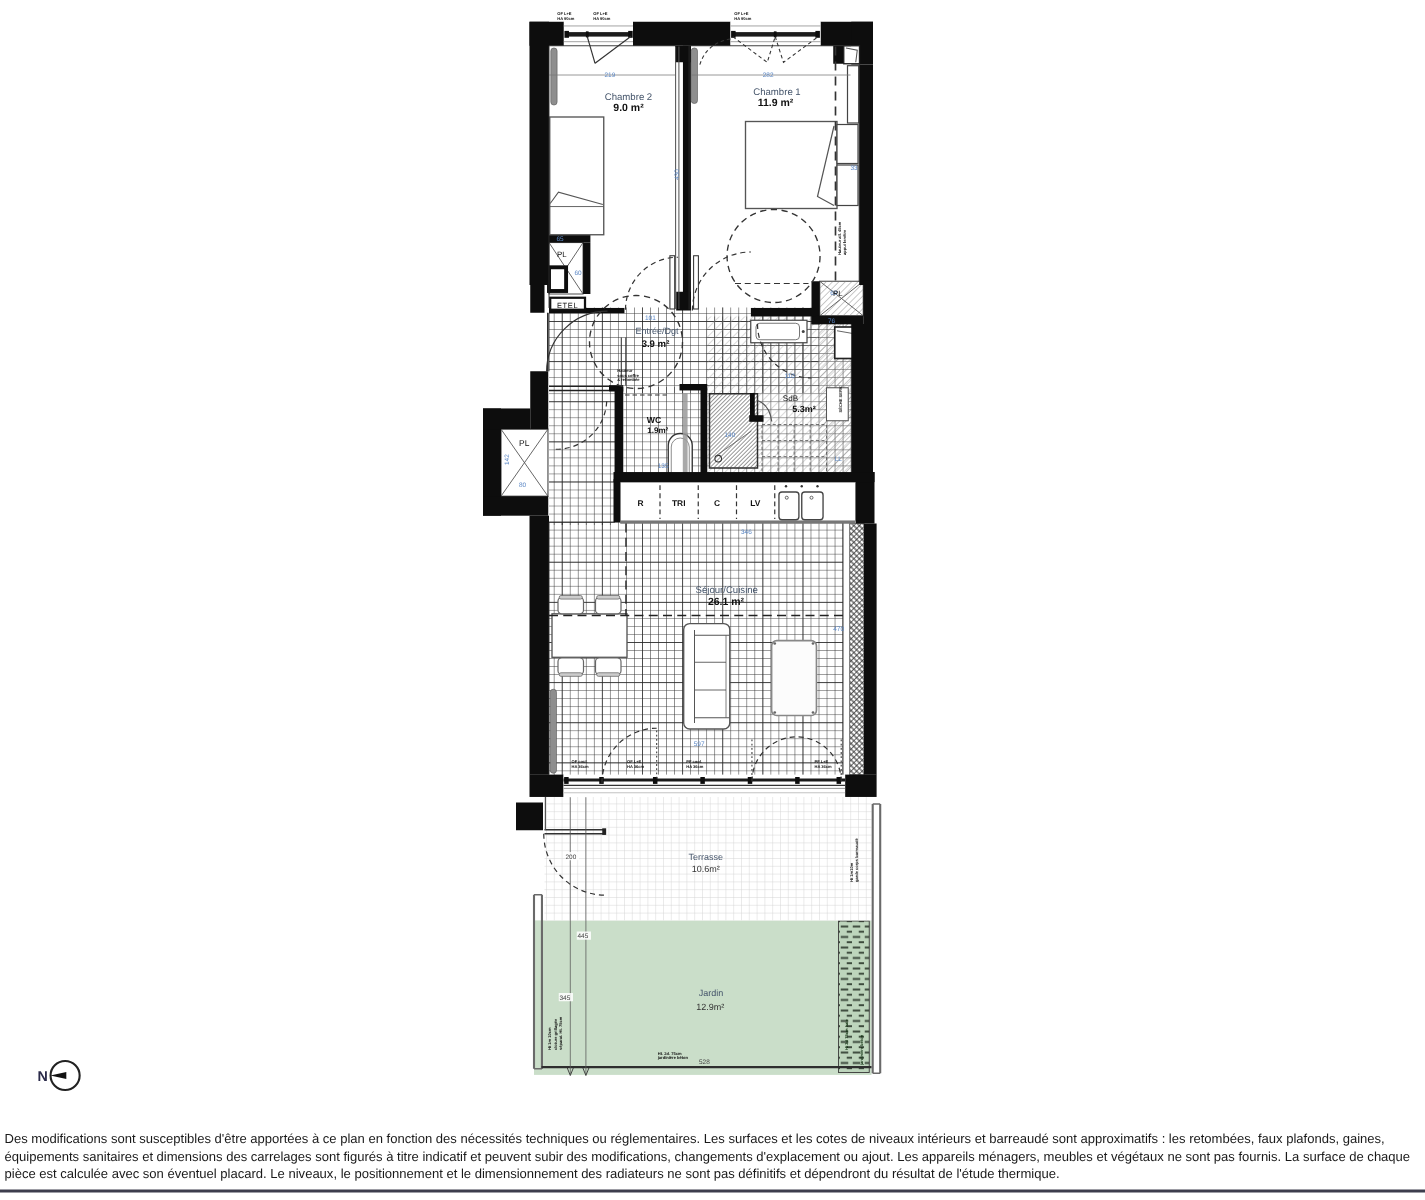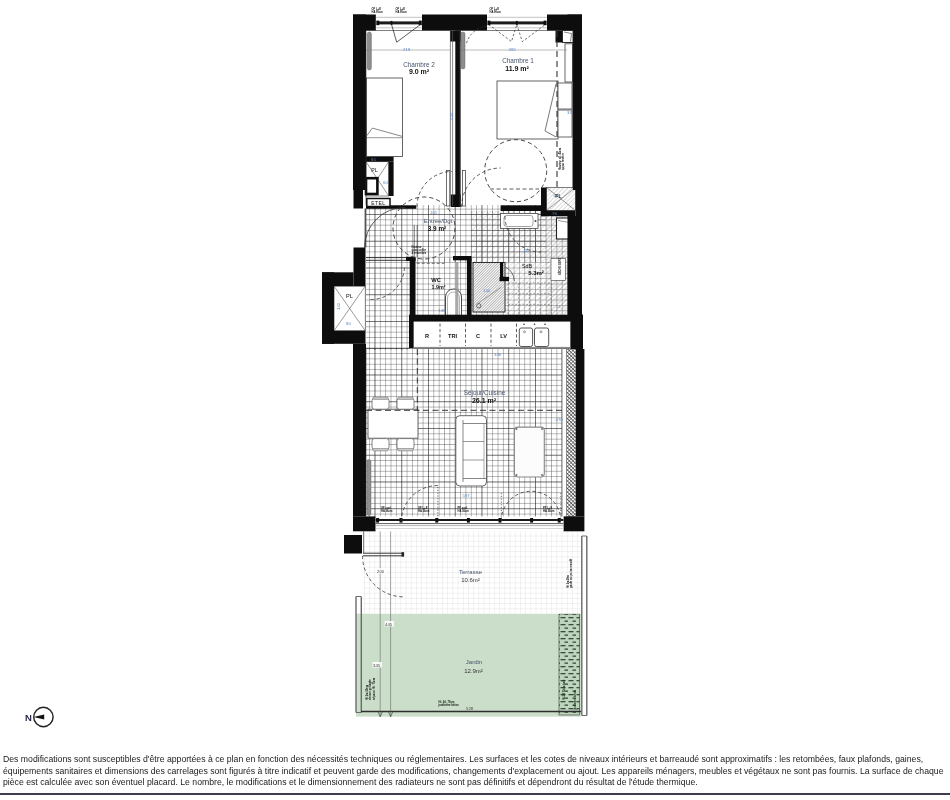--- a/index.html
+++ b/index.html
@@ -515,17 +515,17 @@
 </g>
 
 <g id="north">
   <circle cx="43.4" cy="717" r="9.7" fill="#fff" stroke="#222" stroke-width="1.4"></circle>
   <polygon points="33.6,717 44.2,714.6 44.2,719.4" fill="#111"></polygon>
   <text x="25" y="720.8" font-size="9.5" font-weight="bold" fill="#2b2b4a" font-family="Liberation Sans, sans-serif">N</text>
 </g>
 </svg>
 
 <div class="disc" id="d1">Des modifications sont susceptibles d'être apportées à ce plan en fonction des nécessités techniques ou réglementaires. Les surfaces et les cotes de niveaux intérieurs et barreaudé sont approximatifs : les retombées, faux plafonds, gaines,</div>
-<div class="disc" id="d2" style="top:765.5px;">équipements sanitaires et dimensions des carrelages sont figurés à titre indicatif et peuvent garde des modifications, changements d'explacement ou ajout. Les appareils ménagers, meubles et végétaux ne sont pas fournis. La surface de chaque</div>
-<div class="disc" id="d3" style="top:776.8px;">pièce est calculée avec son éventuel placard. Le nombre, le modifications et le dimensionnement des radiateurs ne sont pas définitifs et dépendront du résultat de l'étude thermique.</div>
+<div class="disc" id="d2" style="top:765.5px;">équipements sanitaires et dimensions des carrelages sont figurés à titre indicatif et peuvent subir des modifications, changements d'explacement ou ajout. Les appareils ménagers, meubles et végétaux ne sont pas fournis. La surface de chaque</div>
+<div class="disc" id="d3" style="top:776.8px;">pièce est calculée avec son éventuel placard. Le niveaux, le positionnement et le dimensionnement des radiateurs ne sont pas définitifs et dépendront du résultat de l'étude thermique.</div>
 
 <div style="position:absolute;left:0;top:792.5px;width:950px;height:2.6px;background:#3d3d4d;"></div>
 </div>
 
 </body></html>

